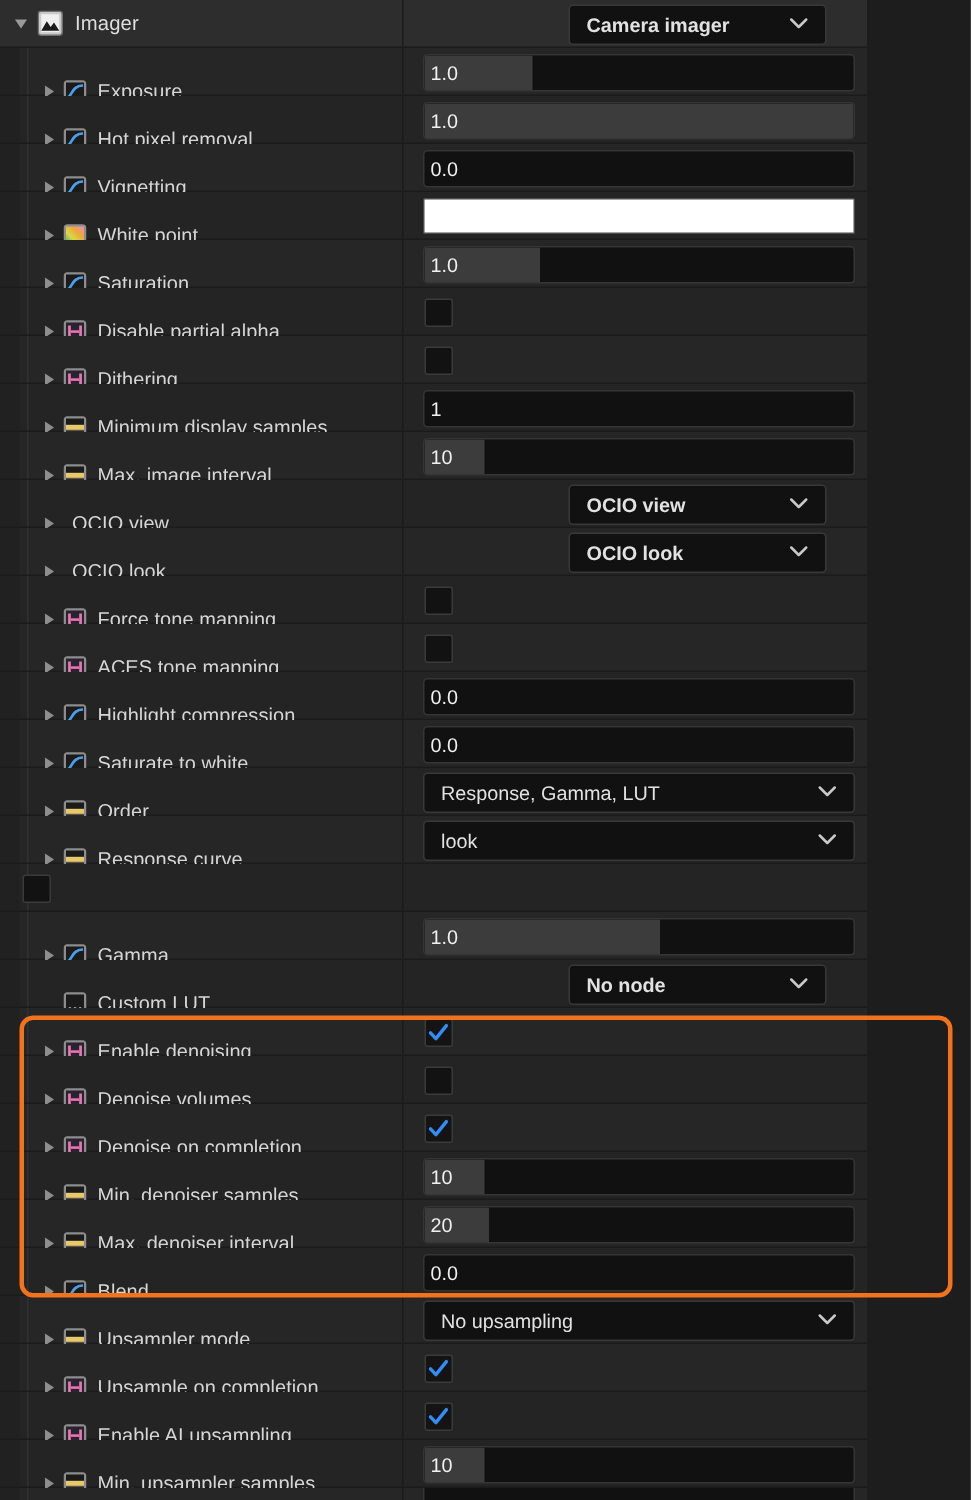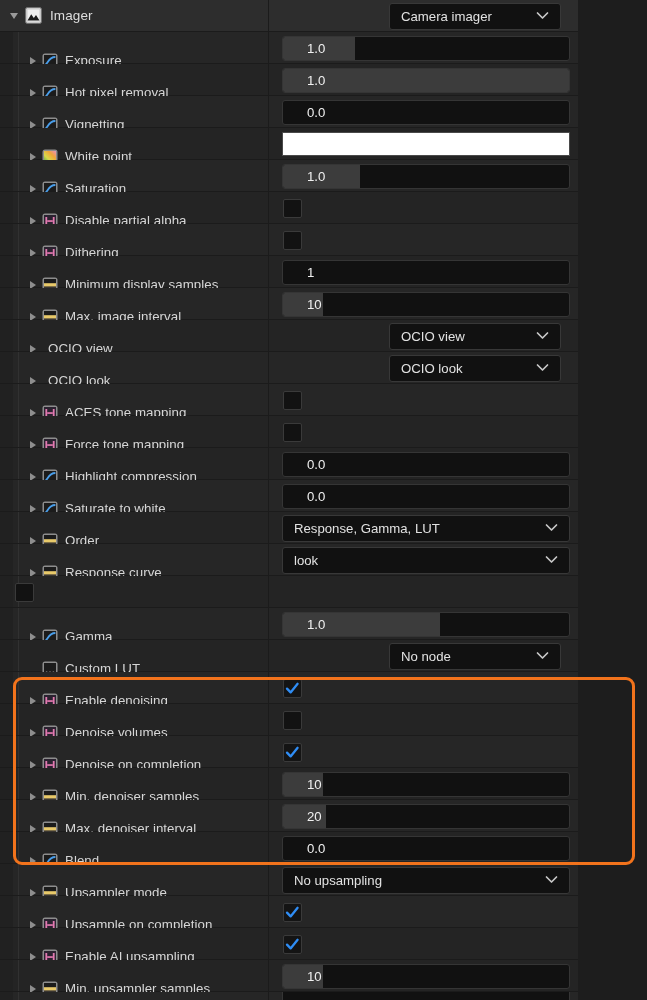--- a/index.html
+++ b/index.html
@@ -66,21 +66,21 @@
 
   
   .numfield{
     position:absolute;left:14px;right:8px;top:4px;height:23px;
     background:#111111;border:1px solid #353535;border-radius:3px;
     overflow:hidden;
   }
   .numfield .fill{position:absolute;left:0;top:0;bottom:0;background:#3c3c3c;}
   .numfield .txt{
     position:absolute;left:0;top:0;bottom:0;right:0;
-    display:flex;align-items:center;padding-left:24px;
+    display:flex;align-items:center;padding-left:4px;
     font-size:13.2px;color:#f0f0f0;
   }
 
   
   .cbox{
     position:absolute;left:15px;top:7px;width:17px;height:17px;
     background:#121212;border:1px solid #3a3a3a;border-radius:2px;
   }
   .cbox.on{background:#141414;}
   .cbox svg{position:absolute;left:1px;top:1px;}
@@ -93,21 +93,21 @@
 
   
   .ddl{
     position:absolute;left:14px;right:8px;top:3px;height:25px;
     background:#111111;border:1px solid #383838;border-radius:3px;
     display:flex;align-items:center;
   }
   .ddl .dtxt{padding-left:11px;font-size:13.2px;color:#e2e2e2;white-space:nowrap;}
   .ddl .chev{position:absolute;right:11px;top:7px;}
   
-  .ddl.right{left:auto;width:170px;right:17px;}
+  .ddl.right{left:auto;width:170px;right:27px;font-weight:bold;}
   .hdr .ddl.right{top:3px;}
 
   .chev svg{display:block;}
 
   
   #hl{
     position:absolute;left:13px;top:677px;width:622px;height:188px;
     border:3px solid #f2731c;border-radius:9px;
     pointer-events:none;box-sizing:border-box;
   }
@@ -383,57 +383,57 @@
           <div class="ddl right">
             <span class="dtxt">OCIO look</span>
             <span class="chev">
               <svg width="13" height="9" viewBox="0 0 13 9">
                 <path d="M1.5 2 L6.5 7 L11.5 2" fill="none" stroke="#c8c8c8" stroke-width="1.7" stroke-linecap="round" stroke-linejoin="round"></path>
               </svg>
             </span>
           </div>
         </div>
       </div>
-      <div class="row">
+      <div class="row alt">
         <div class="gutter"></div>
         <div class="vline"></div>
         <div class="colsep"></div>
         <div class="namecell">
           <div class="tri">
             <i></i>
           </div>
           <span class="tico"><svg width="16" height="16" viewBox="0 0 16 16">
               <rect x="0.5" y="0.5" width="15" height="15" rx="2.5" fill="#8d8d8d"></rect>
               <rect x="2" y="2" width="12" height="12" fill="#2b2230"></rect>
               <rect x="3.4" y="4" width="1.8" height="8" fill="#e27ab0"></rect>
               <rect x="10.8" y="4" width="1.8" height="8" fill="#e27ab0"></rect>
               <rect x="5.2" y="7.2" width="5.6" height="1.7" fill="#e27ab0"></rect>
             </svg></span>
-          <span class="lbl">ACES tone mapping</span>
+          <span class="lbl">Force tone mapping</span>
         </div>
         <div class="valcell">
           <div class="cbox"></div>
         </div>
       </div>
-      <div class="row alt">
+      <div class="row">
         <div class="gutter"></div>
         <div class="vline"></div>
         <div class="colsep"></div>
         <div class="namecell">
           <div class="tri">
             <i></i>
           </div>
           <span class="tico"><svg width="16" height="16" viewBox="0 0 16 16">
               <rect x="0.5" y="0.5" width="15" height="15" rx="2.5" fill="#8d8d8d"></rect>
               <rect x="2" y="2" width="12" height="12" fill="#2b2230"></rect>
               <rect x="3.4" y="4" width="1.8" height="8" fill="#e27ab0"></rect>
               <rect x="10.8" y="4" width="1.8" height="8" fill="#e27ab0"></rect>
               <rect x="5.2" y="7.2" width="5.6" height="1.7" fill="#e27ab0"></rect>
             </svg></span>
-          <span class="lbl">Force tone mapping</span>
+          <span class="lbl">ACES tone mapping</span>
         </div>
         <div class="valcell">
           <div class="cbox"></div>
         </div>
       </div>
       <div class="row alt">
         <div class="gutter"></div>
         <div class="vline"></div>
         <div class="colsep"></div>
         <div class="namecell">

